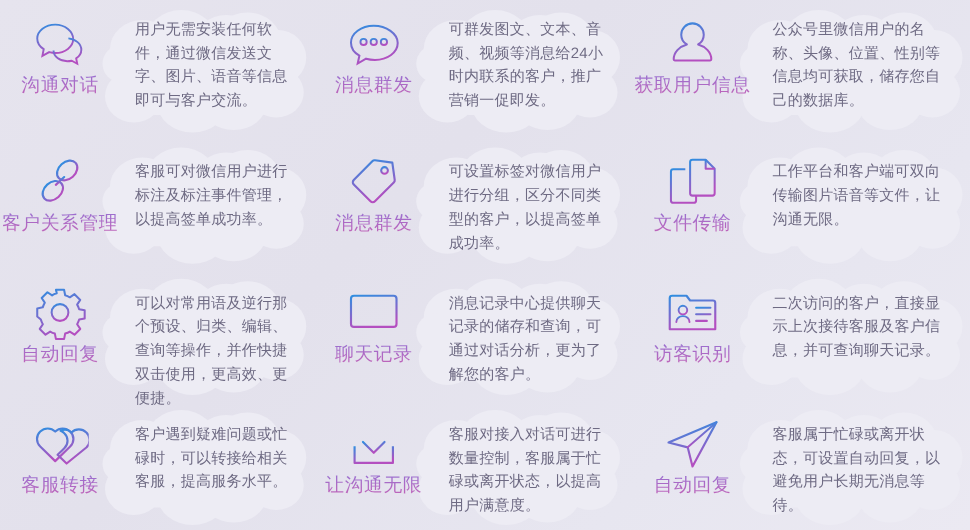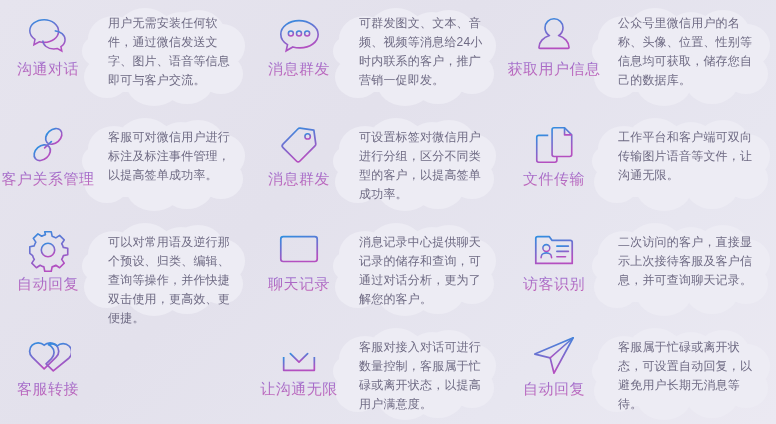--- a/index.html
+++ b/index.html
@@ -453,20 +453,36 @@
             <stop offset="0" stop-color="#2f8ee0"></stop>
                 <stop offset="1" stop-color="#b44fc0"></stop>
           </linearGradient>
             </defs>
           <path d="M20 38.5 7.5 26.3C3.9 22.8 3.9 17.2 7.5 13.8a8.9 8.9 0 0 1 12.5 0l0 0 0 0a8.9 8.9 0 0 1 12.5 0c3.6 3.4 3.6 9 0 12.5L20 38.5z" stroke="url(#g10)" stroke-width="1.8" stroke-linejoin="round"></path>
           <path d="M29.5 40.5 22 33.2c2.8-2.7 5.6-5.5 5.6-5.5 3.6-3.5 3.6-9.1 0-12.5a9 9 0 0 0-3.1-2c2.9-1.4 6.6-.9 9 1.4l0 0 0 0a8.9 8.9 0 0 1 12.5 0c3.6 3.4 3.6 9 0 12.5L29.5 40.5z" stroke="url(#g10)" stroke-width="1.8" stroke-linejoin="round"></path>
         </svg>
       </span>
       <span class="feature-label">客服转接</span>
     </div>
+    <div class="bubble-wrap">
+      <div class="cloud">
+        <b class="c-body"></b>
+          <b class="c1"></b>
+          <b class="c2"></b>
+          <b class="c3"></b>
+          <b class="c4"></b>
+          <b class="c5"></b>
+          <b class="c6"></b>
+          <b class="c7"></b>
+          <b class="c8"></b>
+          <b class="c9"></b>
+          <b class="c10"></b>
+      </div>
+      <div class="bubble-text">客户遇到疑难问题或忙碌时，可以转接给相关客服，提高服务水平。</div>
+    </div>
   </div>
 
   <div class="feature-cell row-4 col-2">
     <div class="icon-block">
       <span class="feature-icon">
         <svg viewBox="0 0 48 48" fill="none">
           <defs>
               <linearGradient id="g11" x1="0" y1="0" x2="0.3" y2="1">
             <stop offset="0" stop-color="#2f8ee0"></stop>
                 <stop offset="1" stop-color="#b44fc0"></stop>

